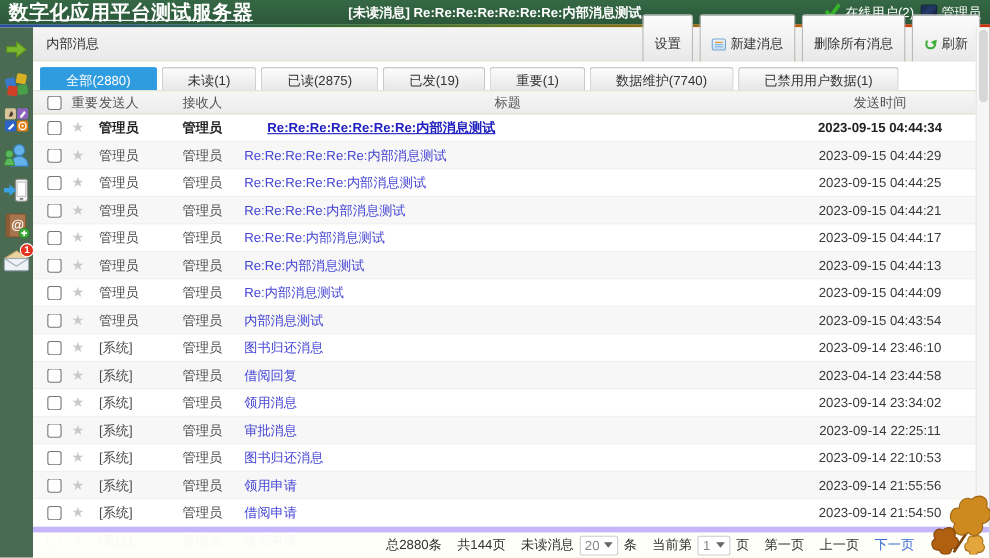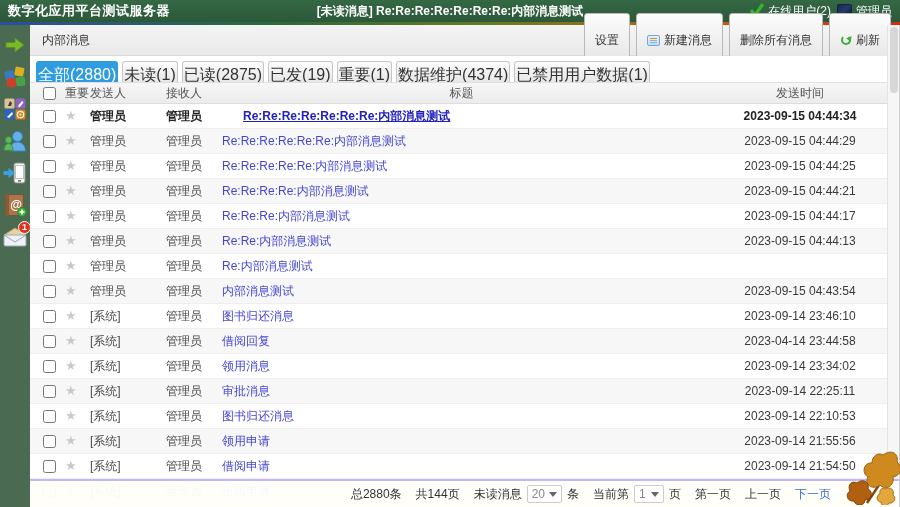--- a/index.html
+++ b/index.html
@@ -1,21 +1,21 @@
 <!DOCTYPE html>
 <html><head>
 <meta charset="utf-8">
 <style>
   * { margin:0; padding:0; box-sizing:border-box; }
   html,body { width:900px; height:507px; overflow:hidden; }
   body { font-family:"Liberation Sans","DejaVu Sans",sans-serif; background:#fff; position:relative; }
 
   
   .titlebar { height:22px; background:linear-gradient(#356844,#2b583a); display:flex; align-items:center; position:relative; color:#fff; }
-  .app-title { font-size:13px; font-weight:bold; padding-left:8px; letter-spacing:.5px; }
+  .app-title { font-size:18px; font-weight:bold; padding-left:8px; letter-spacing:.5px;text-decoration:underline; }
   .ticker { position:absolute; left:0; right:0; text-align:center; font-size:12px; font-weight:bold; pointer-events:none; }
   .tb-right { margin-left:auto; display:flex; align-items:center; gap:6px; padding-right:8px; font-size:12px; }
   .tb-right .grp { display:flex; align-items:center; gap:4px;text-align:center; }
   .avatar { width:15px; height:15px; border-radius:2px; background:linear-gradient(135deg,#1c2a4a 0%,#243a6a 45%,#0c1426 100%); border:1px solid #10233f; }
   .rainbow { height:3px; background:linear-gradient(to right,#2b4fa0,#2b6a3a 30%,#6a7a20 55%,#c06010 80%,#d03010); }
 
   
   .app { display:flex; height:482px; }
   .sidebar { width:30px; background:#4a6b52; display:flex; flex-direction:column; align-items:center; padding-top:7px; gap:6px; flex:none; }
   .side-item { width:26px; height:26px; display:flex; align-items:center; justify-content:center; position:relative; cursor:pointer; }
@@ -31,21 +31,21 @@
   .tb-btn { display:flex; align-items:center; gap:4px; font-size:12px; color:#333; background:linear-gradient(#fcfcfc,#e3e3e3); border:1px solid #b9b9b9; border-radius:3px; padding:18px 10px; cursor:pointer; }
   .btn-icon { display:inline-block; }
   .icon-new { width:13px; height:11px; background:linear-gradient(#eaf3fc,#c2dcf5); border:1px solid #79a5d4; border-radius:2px; position:relative; }
   .icon-new::after { content:""; position:absolute; left:2px; top:2px; width:7px; height:1px; background:#e8921e; box-shadow:0 2px 0 #8ab2da,0 4px 0 #8ab2da; }
   .icon-refresh { width:12px; height:12px; position:relative; }
   .icon-refresh::before { content:""; position:absolute; inset:1px; border:2px solid #3fae3a; border-radius:50%; border-top-color:transparent; }
   .icon-refresh::after { content:""; position:absolute; right:-2px; top:-1px; border:3px solid transparent; border-bottom:5px solid #3fae3a; transform:rotate(40deg); }
 
   
   .tabs { display:flex; gap:4px; padding:5px 0 0 6px; height:26px; background:#fff; }
-  .tab { font-size:16px; color:#333; background:linear-gradient(#fcfcfc,#e7e7e7); border:1px solid #c6c6c6; border-bottom:none; border-radius:3px 3px 0 0; padding:3px 1px 4px; cursor:pointer; white-space:nowrap; }
+  .tab { font-size:12px; color:#333; background:linear-gradient(#fcfcfc,#e7e7e7); border:1px solid #c6c6c6; border-bottom:none; border-radius:3px 3px 0 0; padding:3px 23px 4px; cursor:pointer; white-space:nowrap; }
   .tab.active { background:#2f9ce0; color:#fff; border-color:#2f9ce0; font-weight:normal; }
 
   
   .thead { height:22px; background:linear-gradient(#f6f6f6,#ececec); border-top:1px solid #e0e0e0; border-bottom:1px solid #ddd; display:flex; align-items:center; font-size:12px; color:#555; }
   .c-check { width:26px; display:flex; justify-content:flex-end; flex:none; }
   .c-check input { width:13px; height:13px; cursor:pointer; }
   .c-star { width:34px; flex:none; padding-left:9px; }
   .c-sender { width:76px; flex:none; }
   .c-recv { width:56px; flex:none; }
   .c-title { flex:1; min-width:0; }
@@ -60,21 +60,21 @@
   .cell-time { color:#3a3a3a; }
   .row.unread .cell-sender, .row.unread .cell-recv, .row.unread .cell-time { font-weight:bold; color:#222; }
   .row.unread .title-link { font-weight:bold; color:#2020c0; text-decoration:underline;padding-left:21px; }
   .row.faded { opacity:.3; }
 
   
   .vscroll { position:absolute; top:0; right:0; bottom:0; width:12px; background:#f6f6f6; border-left:1px solid #e4e4e4; }
   .vscroll .thumb { position:absolute; top:2px; left:2px; width:8px; height:66px; background:#d7d7d7; border-radius:4px; }
 
   
-  .pagination { position:absolute; left:0; right:0; bottom:0; height:28px; background:rgba(255,255,255,.88); border-top:2px solid #c4b5fd; display:flex; align-items:center; justify-content:flex-end; gap:14px; font-size:12px; color:#333; padding-right:68px; }
+  .pagination { position:absolute; left:0; right:0; bottom:0; height:28px; background:rgba(255,255,255,.88); border-top:5px solid #c4b5fd; display:flex; align-items:center; justify-content:flex-end; gap:14px; font-size:12px; color:#333; padding-right:68px; }
   .pager-group { display:flex; align-items:center; gap:5px; }
   .mini-select { display:flex; align-items:center; gap:4px; border:1px solid #ccc; background:#fff; border-radius:2px; padding:1px 4px; min-width:30px; color:#888; cursor:pointer; font-size:12px; justify-content:space-between; }
   .chev { width:0; height:0; border-left:4px solid transparent; border-right:4px solid transparent; border-top:5px solid #666; }
   .pg-link { cursor:pointer; color:#333; }
   .pg-link.next { color:#3a6bd0; }
 
   .leaves { position:absolute; right:-2px; bottom:-2px; pointer-events:none; }
 </style>
 </head>
 <body>
@@ -185,21 +185,21 @@
   </span>
         </span>
     </div>
 
     <div class="tabs" id="tabs">
         <span class="tab active">全部(2880)</span>
         <span class="tab">未读(1)</span>
         <span class="tab">已读(2875)</span>
         <span class="tab">已发(19)</span>
         <span class="tab">重要(1)</span>
-        <span class="tab">数据维护(4374)</span>
+        <span class="tab">数据维护(7740)</span>
         <span class="tab">已禁用用户数据(1)</span>
       </div>
 
     <div class="thead">
       <span class="c-check">
           <input type="checkbox" style="">
         </span>
       <span class="c-star">重要</span>
       <span class="c-sender">发送人</span>
       <span class="c-recv">接收人</span>
@@ -283,20 +283,21 @@
         <div class="row">
     <span class="c-check">
             <input type="checkbox" style="">
           </span>
     <span class="c-star"><span class="star"></span></span>
     <span class="c-sender cell-sender">管理员</span>
     <span class="c-recv cell-recv">管理员</span>
     <span class="c-title">
             <a class="title-link">Re:内部消息测试</a>
           </span>
+    <span class="c-time cell-time">2023-09-15 04:44:09</span>
   </div>
         <div class="row">
     <span class="c-check">
             <input type="checkbox" style="">
           </span>
     <span class="c-star"><span class="star"></span></span>
     <span class="c-sender cell-sender">管理员</span>
     <span class="c-recv cell-recv">管理员</span>
     <span class="c-title">
             <a class="title-link">内部消息测试</a>

